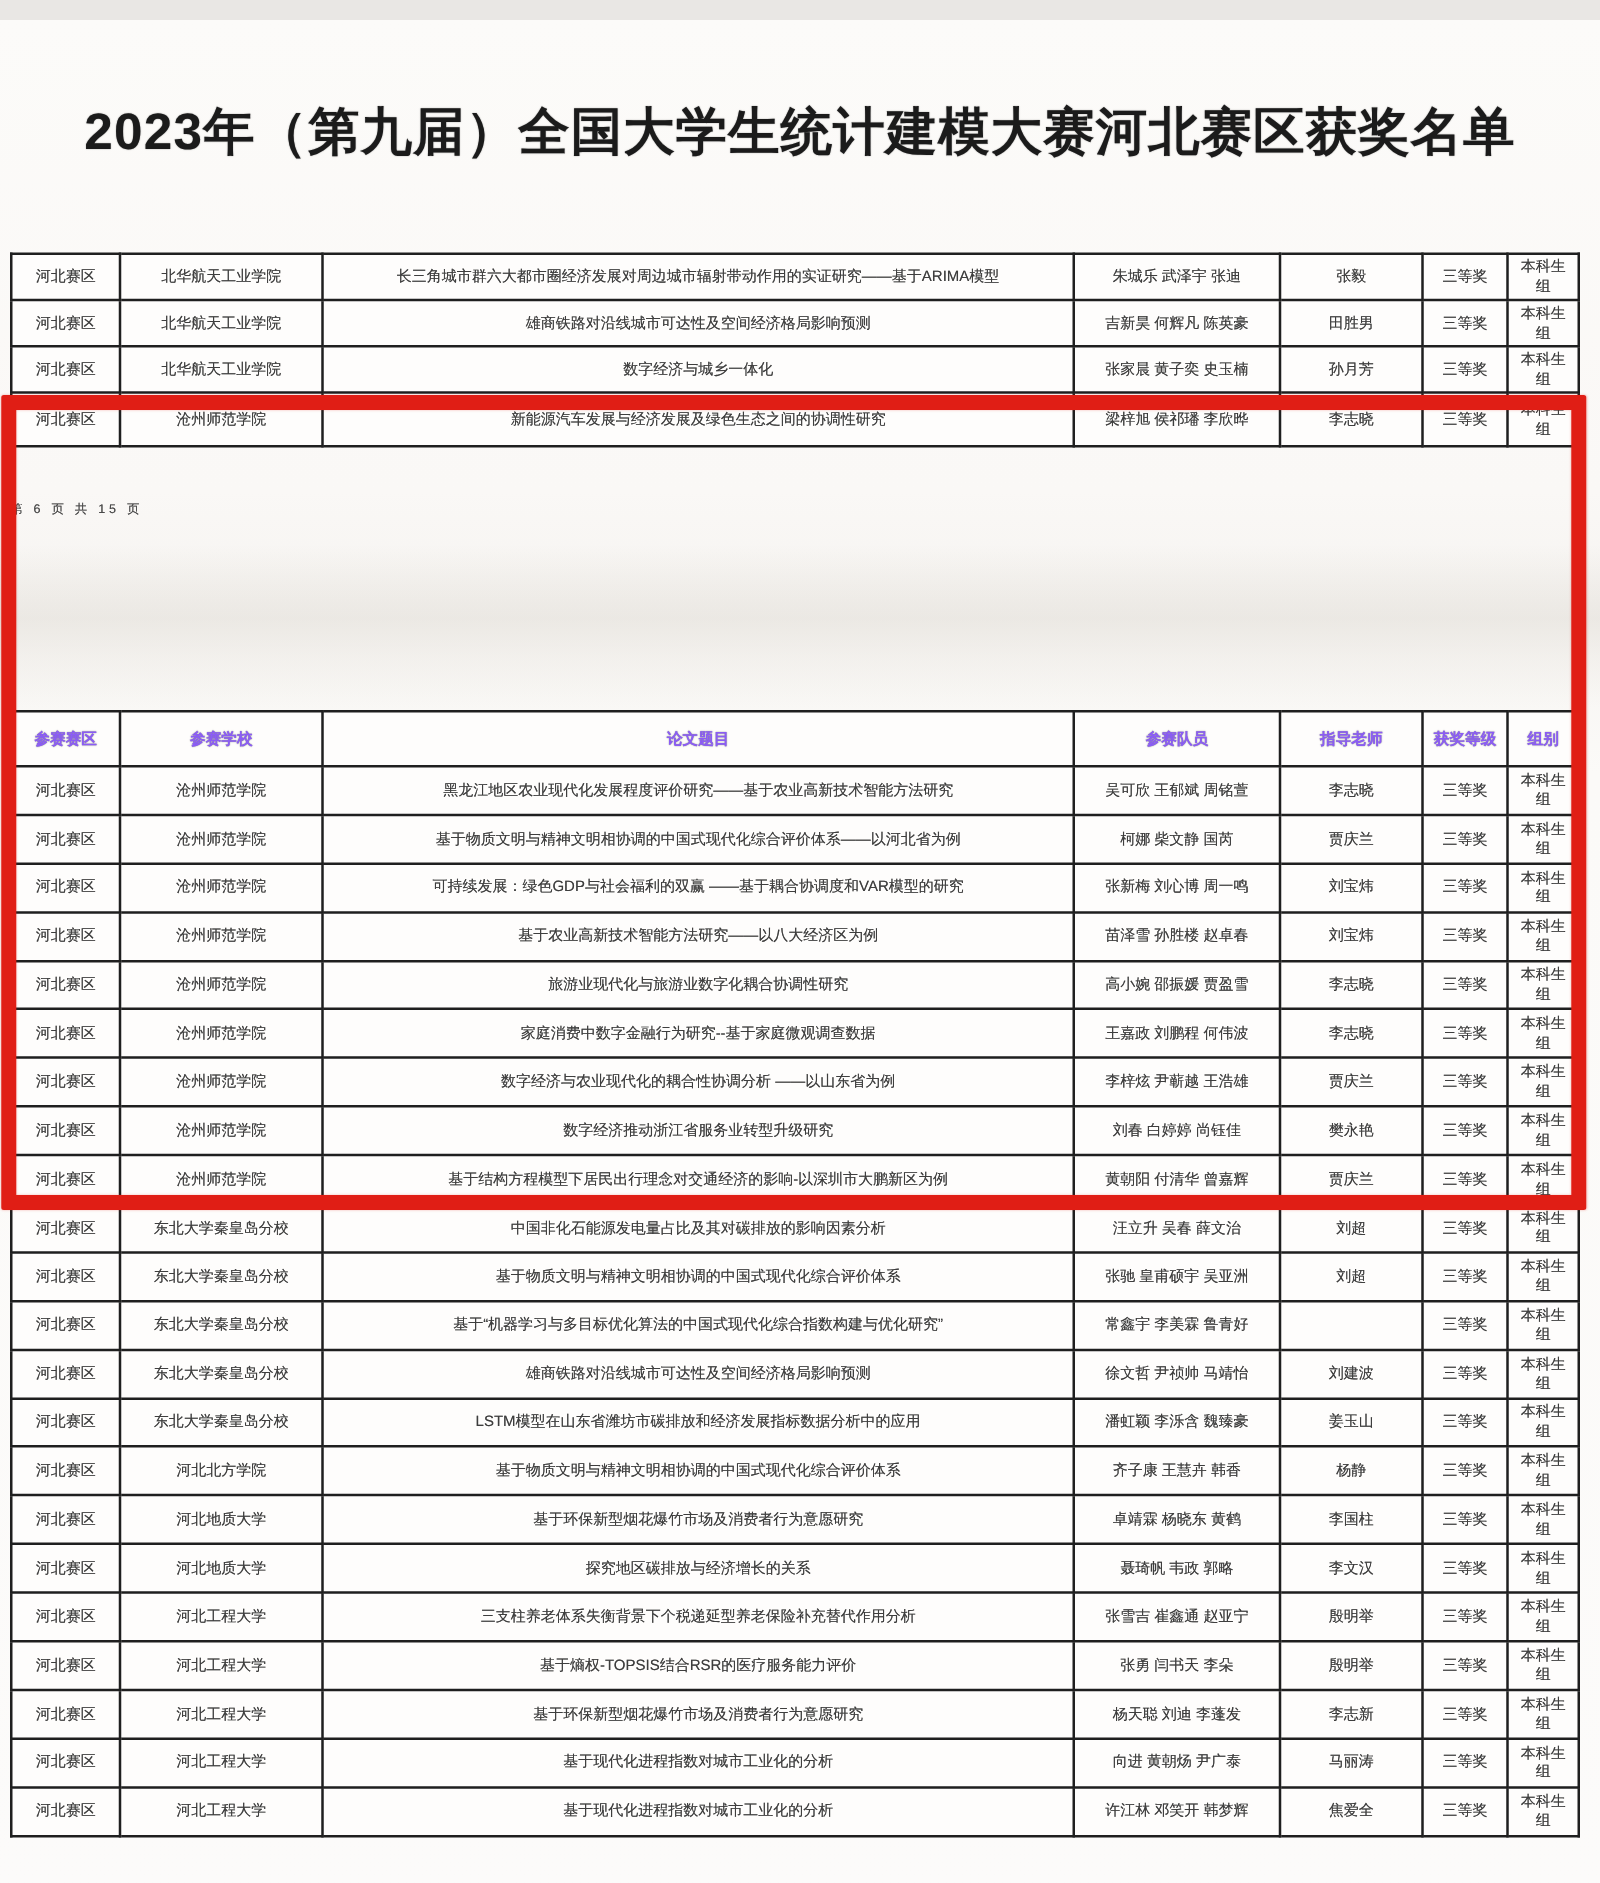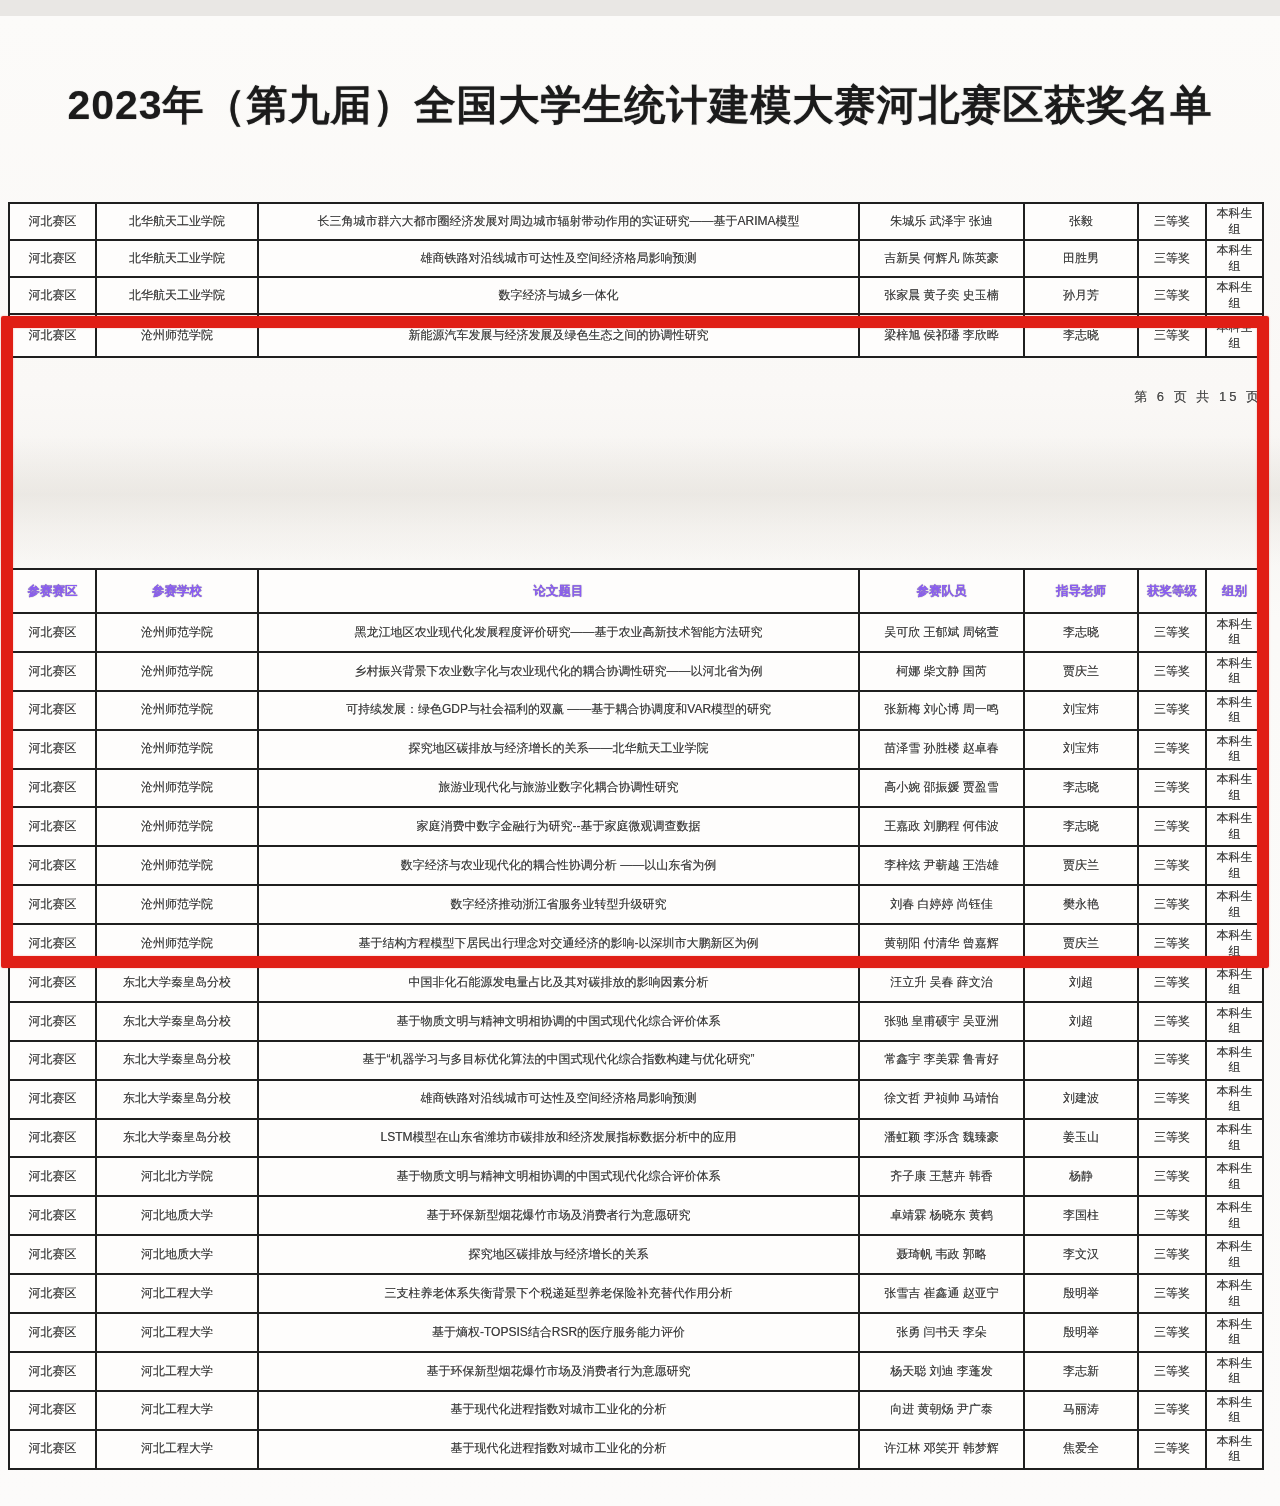--- a/index.html
+++ b/index.html
@@ -42,23 +42,23 @@
     font-weight:700;color:#8b5cf6;font-size:12.5px;
     height:40px;
     text-shadow:0 0 1px rgba(10,10,10,.6);
   }
   #table-top tr{height:37px;}
   #table-top tr:last-child{height:43px;}
   #table-main tbody tr{height:38.9px;}
   col.c1{width:87px}col.c2{width:162px}col.c3{width:601px}
   col.c4{width:165px}col.c5{width:114px}col.c6{width:68px}col.c7{width:57px}
   .page-indicator{
-    position:absolute;top:372px;left:8px;width:1254px;
-    text-align:right;
-    font-size:13px;color:#4a4a4a;
+    position:absolute;top:384px;left:8px;width:1254px;
+    text-align:left;
+    font-size:10px;color:#4a4a4a;
     letter-spacing:3px;
     text-shadow:0 0 .5px rgba(70,70,70,.7);
   }
   .highlight-box{
     position:absolute;
     left:1px;top:300px;
     width:1268px;height:652px;
     border-style:solid;
     border-width:12px;
     border-color:#e01e15;
@@ -161,39 +161,39 @@
           <td>沧州师范学院</td>
           <td>黑龙江地区农业现代化发展程度评价研究——基于农业高新技术智能方法研究</td>
           <td>吴可欣 王郁斌 周铭萱</td>
           <td>李志晓</td>
           <td>三等奖</td>
           <td>本科生组</td>
         </tr>
         <tr>
           <td>河北赛区</td>
           <td>沧州师范学院</td>
-          <td>乡村振兴背景下农业数字化与农业现代化的耦合协调性研究——以河北省为例</td>
+          <td>基于物质文明与精神文明相协调的中国式现代化综合评价体系——以河北省为例</td>
           <td>柯娜 柴文静 国芮</td>
           <td>贾庆兰</td>
           <td>三等奖</td>
           <td>本科生组</td>
         </tr>
         <tr>
           <td>河北赛区</td>
           <td>沧州师范学院</td>
           <td>可持续发展：绿色GDP与社会福利的双赢 ——基于耦合协调度和VAR模型的研究</td>
           <td>张新梅 刘心博 周一鸣</td>
           <td>刘宝炜</td>
           <td>三等奖</td>
           <td>本科生组</td>
         </tr>
         <tr>
           <td>河北赛区</td>
           <td>沧州师范学院</td>
-          <td>探究地区碳排放与经济增长的关系——北华航天工业学院</td>
+          <td>基于农业高新技术智能方法研究——以八大经济区为例</td>
           <td>苗泽雪 孙胜楼 赵卓春</td>
           <td>刘宝炜</td>
           <td>三等奖</td>
           <td>本科生组</td>
         </tr>
         <tr>
           <td>河北赛区</td>
           <td>沧州师范学院</td>
           <td>旅游业现代化与旅游业数字化耦合协调性研究</td>
           <td>高小婉 邵振媛 贾盈雪</td>

